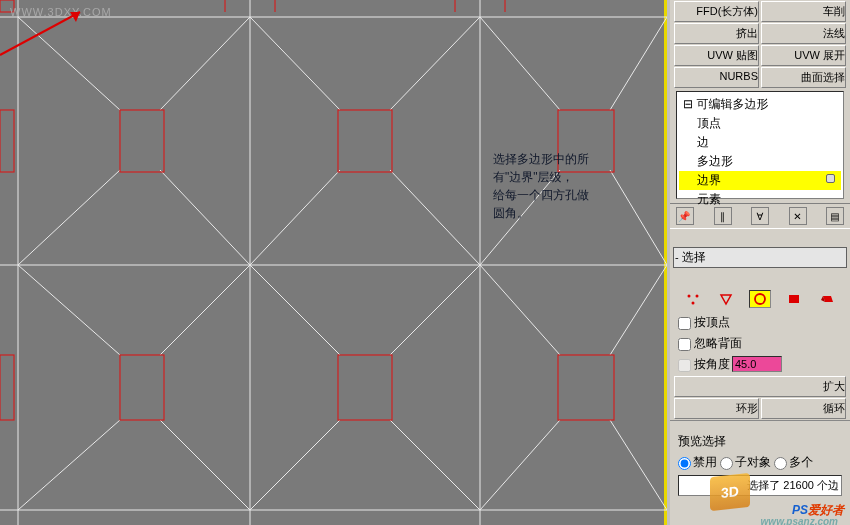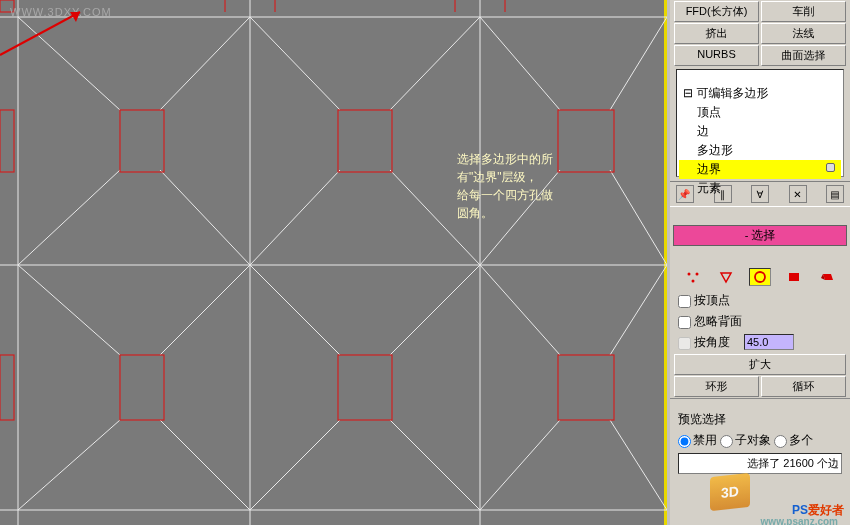--- a/index.html
+++ b/index.html
@@ -1,44 +1,44 @@
 <!DOCTYPE html>
 <html><head>
 <meta charset="utf-8">
 <style>
 *{margin:0;padding:0;box-sizing:border-box;font-family:"Microsoft YaHei",SimSun,sans-serif;font-size:12px}
 body{width:850px;height:525px;overflow:hidden;background:#c0c0c0;position:relative}
 .viewport{position:absolute;left:0;top:0;width:667px;height:525px;background:#7a7a7a;border:3px solid #e8d800;border-left:0;border-top:0;border-bottom:0}
 .viewport svg{position:absolute;left:0;top:0}
 .watermark-tl{position:absolute;left:10px;top:6px;color:#a8a8a8;font-size:11px;letter-spacing:1px}
-.annotation{position:absolute;left:457px;top:150px;color:#fef9c3;font-size:14px;line-height:18px;font-family:SimSun}
+.annotation{position:absolute;left:493px;top:150px;color:#0f172a;font-size:14px;line-height:18px;font-family:SimSun}
 .arrow{position:absolute;left:590px;top:110px}
 .panel{position:absolute;left:670px;top:0;width:180px;height:525px;background:#d4d0c8}
-.btn{display:inline-block;background:#d4d0c8;border:1px solid #808080;border-top-color:#fff;border-left-color:#fff;text-align:center;padding:2px 0;cursor:pointer;font-size:11px}
+.btn{display:inline-block;background:#d4d0c8;border:1px solid #808080;border-top-color:#fff;border-left-color:#fff;text-align:right;padding:2px 0;cursor:pointer;font-size:11px}
 .btn-row{display:flex;margin:1px 3px}
 .btn-row .btn{flex:1;margin:0 1px}
-.rollout-bar{background:#ec4899;border:1px solid #606060;text-align:center;padding:1px;margin:18px 3px;font-size:11px}
-.tree{background:#fff;margin:3px 6px;border:1px inset #808080;padding:14px 2px;height:108px}
+.rollout-bar{background:#e5e5e5;border:1px solid #606060;text-align:left;padding:1px;margin:18px 3px;font-size:11px}
+.tree{background:#fff;margin:3px 6px;border:1px inset #808080;padding:3px 2px;height:108px}
 .tree-item{padding:1px 2px 1px 18px;cursor:pointer;position:relative;font-size:12px}
 .tree-root{padding-left:4px}
 .tree-root::before{content:"⊟";position:absolute;left:-1px;font-size:10px;display:none}
 .tree-item.sel{background:#ffff00}
 .lamp{float:right;margin-right:4px;width:9px;height:9px;border:1px solid #666;border-radius:2px;background:#ddd;margin-top:2px}
 .iconbar{display:flex;justify-content:space-between;padding:3px 6px;border-top:1px solid #808080;border-bottom:1px solid #fff;margin-top:4px}
 .ib{width:18px;height:18px;border:1px solid #808080;background:#d4d0c8;display:flex;align-items:center;justify-content:center;font-size:10px}
 .sel-rollout{margin-top:6px}
 .subobj-row{display:flex;justify-content:space-around;padding:4px 6px}
 .so{width:22px;height:18px;display:flex;align-items:center;justify-content:center}
 .chk-row{padding:2px 8px;font-size:11px}
 .chk-row input{vertical-align:middle;margin-right:3px}
-.spin{display:inline-block;width:50px;border:1px inset #808080;background:#c4b5fd;padding:1px 2px;font-size:11px;margin-left:14px}
+.spin{display:inline-block;width:50px;border:1px inset #808080;background:#ec4899;padding:1px 2px;font-size:11px;margin-left:2px}
 .radio-row{padding:2px 8px;font-size:11px}
 .radio-row input{vertical-align:middle;margin-right:2px}
 .sel-info{background:#fff;border:1px inset #808080;margin:2px 8px;padding:2px;font-size:11px;text-align:right}
-.wm-br{position:absolute;right:6px;bottom:6px;font-size:18px;font-weight:bold}
+.wm-br{position:absolute;right:6px;bottom:6px;font-size:18px;font-style:italic;font-weight:bold}
 .wm-br .p{color:#1560d0}.wm-br .s{color:#e03a00}
 .wm-url{position:absolute;right:6px;bottom:-8px;font-size:10px;color:#7aa}
 .logo3d{position:absolute;right:100px;bottom:16px;width:40px;height:34px;background:linear-gradient(#f7b733,#d6821a);border-radius:4px;transform:skewY(-6deg);opacity:.85;display:flex;align-items:center;justify-content:center;color:#fff;font-weight:bold;font-size:14px}
 </style>
 </head>
 <body>
 
 <div class="viewport">
 <svg width="667" height="525">
 <g stroke="#e8e8e8" stroke-width="1" fill="none">
@@ -106,20 +106,24 @@
 
 <div class="btn-row">
   <span class="btn">FFD(长方体)</span>
   <span class="btn">车削</span>
 </div>
 <div class="btn-row">
   <span class="btn">挤出</span>
   <span class="btn">法线</span>
 </div>
 <div class="btn-row">
+  <span class="btn">UVW 贴图</span>
+  <span class="btn">UVW 展开</span>
+</div>
+<div class="btn-row">
   <span class="btn">NURBS</span>
   <span class="btn">曲面选择</span>
 </div>
 
 <div class="tree">
   <div class="tree-item tree-root">⊟ <span>可编辑多边形</span></div>
 
   <div class="tree-item">顶点</div>
   <div class="tree-item">边</div>
   <div class="tree-item">多边形</div>

